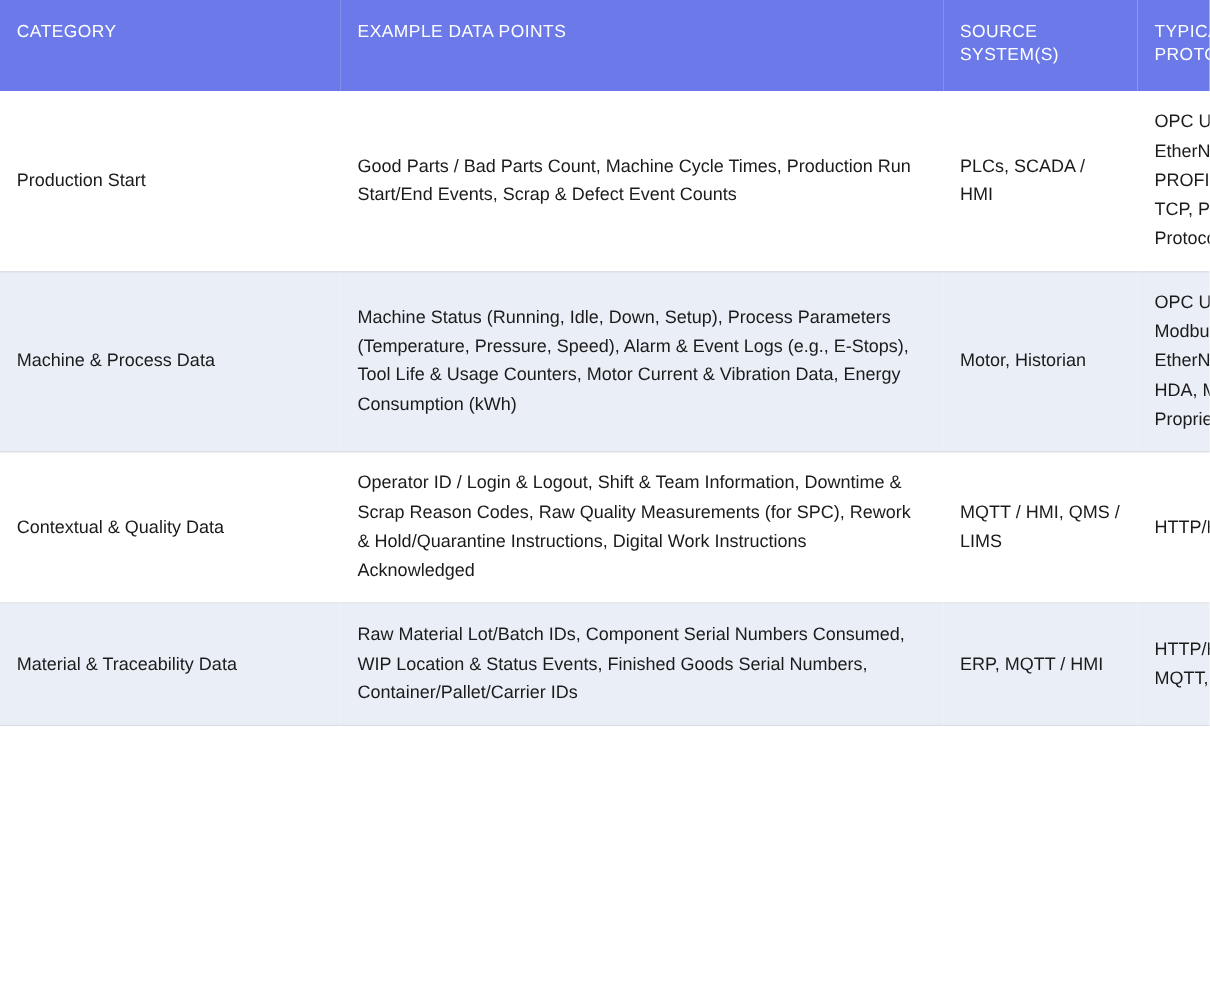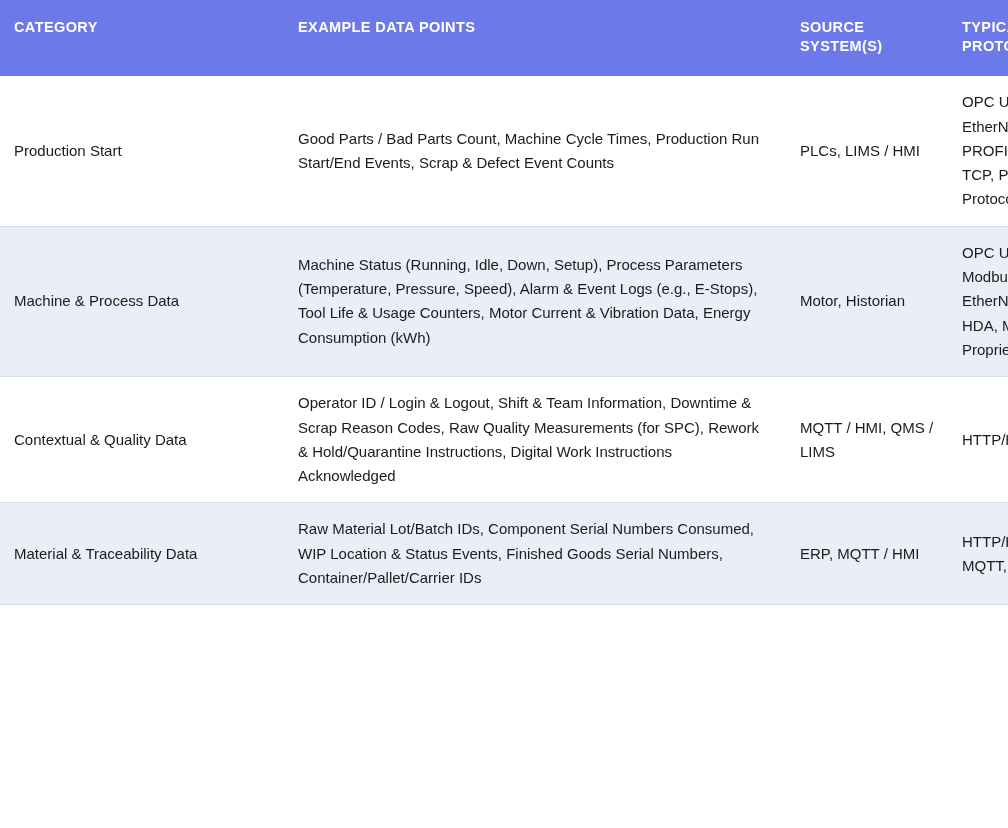--- a/index.html
+++ b/index.html
@@ -19,21 +19,21 @@
   }
   table.data-table {
     width: 1008px;
     border-collapse: collapse;
     table-layout: fixed;
   }
   table.data-table thead th {
     background: #6b7ae8;
     color: #ffffff;
     font-size: 14.5px;
-    font-weight: bold;
+    font-weight: normal;
     letter-spacing: 0.4px;
     text-transform: uppercase;
     text-align: left;
     vertical-align: top;
     padding: 18px 14px 20px 14px;
     line-height: 1.32;
   }
   table.data-table thead th.col-category { width: 256px; padding-left: 14px; }
   table.data-table thead th.col-examples { width: 474px; }
   table.data-table thead th.col-source   { width: 134px; margin-top: 47px; }
@@ -65,21 +65,21 @@
         <th class="col-category">Category</th>
         <th class="col-examples">Example Data Points</th>
         <th class="col-source">Source System(s)</th>
         <th class="col-protocols">Typical Protocols Used</th>
       </tr>
     </thead>
     <tbody>
       <tr>
         <td class="cell-category">Production Start</td>
         <td class="cell-examples">Good Parts / Bad Parts Count, Machine Cycle Times, Production Run Start/End Events, Scrap &amp; Defect Event Counts</td>
-        <td class="cell-source">PLCs, LIMS / HMI</td>
+        <td class="cell-source">PLCs, SCADA / HMI</td>
         <td class="cell-protocols">OPC UA/DA, EtherNet/IP, PROFINET, Modbus TCP, Proprietary Protocols</td>
       </tr>
       <tr>
         <td class="cell-category">Machine &amp; Process Data</td>
         <td class="cell-examples">Machine Status (Running, Idle, Down, Setup), Process Parameters (Temperature, Pressure, Speed), Alarm &amp; Event Logs (e.g., E-Stops), Tool Life &amp; Usage Counters, Motor Current &amp; Vibration Data, Energy Consumption (kWh)</td>
         <td class="cell-source">Motor, Historian</td>
         <td class="cell-protocols">OPC UA/DA, Modbus TCP, EtherNet/IP, OPC HDA, MQTT, Proprietary Protocols</td>
       </tr>
       <tr>
         <td class="cell-category">Contextual &amp; Quality Data</td>

